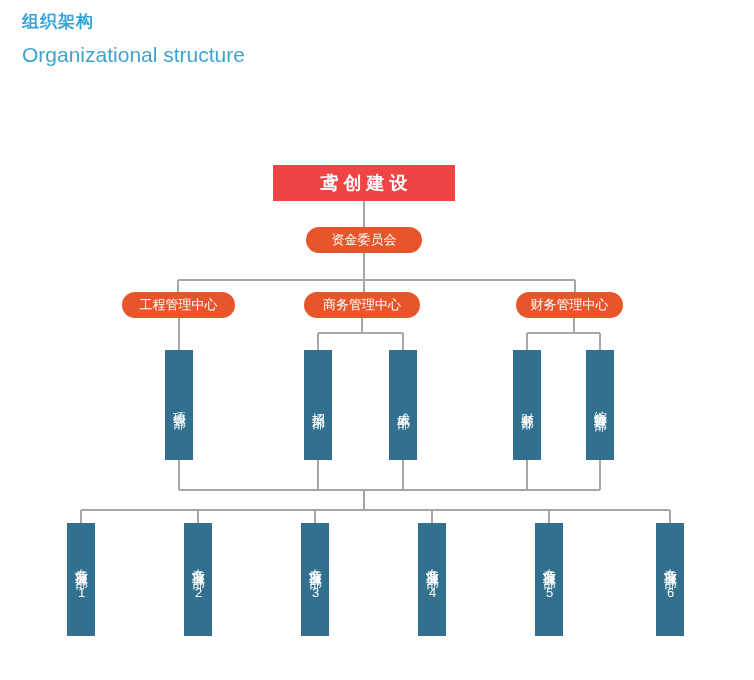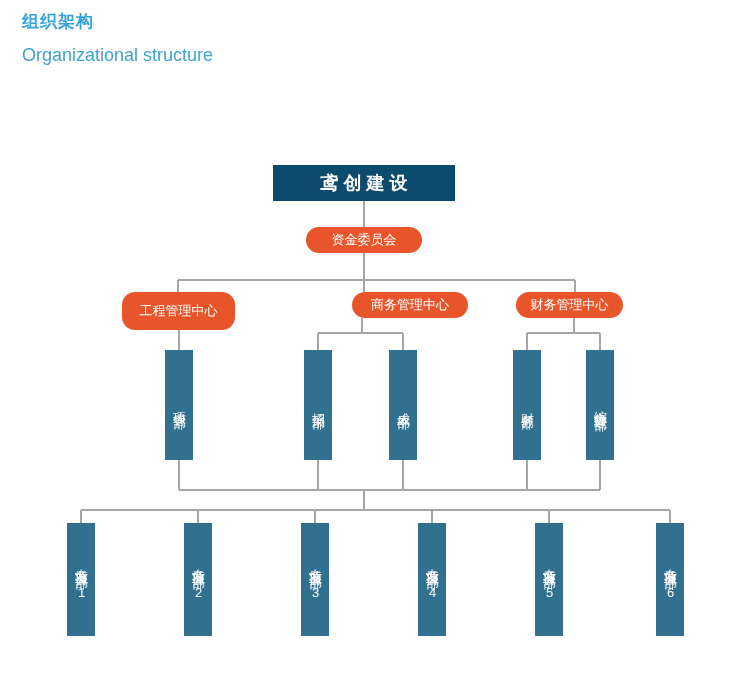--- a/index.html
+++ b/index.html
@@ -24,21 +24,21 @@
   #title-cn {
     font-size: 17px;
     font-weight: bold;
     color: #35a4da;
     letter-spacing: 1px;
     line-height: 32px;
     margin: 0;
     white-space: nowrap;
   }
   #title-en {
-    font-size: 18px;
+    font-size: 21px;
     color: #3fa3cf;
     line-height: 24px;
     margin: 5px 0 0 0;
     white-space: nowrap;
     font-weight: normal;
   }
 
   
   #chart {
     position: absolute;
@@ -61,21 +61,21 @@
     box-sizing: border-box;
     display: flex;
     align-items: center;
     justify-content: center;
     color: #ffffff;
     text-align: center;
   }
 
   
   .node-root {
-    background: #0c4a6e;
+    background: #ef4444;
     font-size: 18px;
     font-weight: bold;
     letter-spacing: 5px;
     text-indent: 5px;
   }
 
   
   .node-orange {
     background: #e9552a;
     font-size: 13px;
@@ -155,24 +155,24 @@
   </svg>
 
   <div class="node node-root" style="left:273px; top:165px; width:182px; height:36px;">
     <span>鸢创建设</span>
   </div>
 
   <div class="node node-orange" style="left:306px; top:227px; width:116px; height:26px;">
     <span>资金委员会</span>
   </div>
 
-  <div class="node node-orange" style="left:122px; top:292px; width:113px; height:38px;">
+  <div class="node node-orange" style="left:122px; top:292px; width:113px; height:26px;">
     <span>工程管理中心</span>
   </div>
-  <div class="node node-orange" style="left:304px; top:292px; width:116px; height:26px;margin-left:48px;">
+  <div class="node node-orange" style="left:304px; top:292px; width:116px; height:26px;">
     <span>商务管理中心</span>
   </div>
   <div class="node node-orange" style="left:516px; top:292px; width:107px; height:26px;">
     <span>财务管理中心</span>
   </div>
 
   <div class="node node-teal" style="left:165px; top:350px; width:28px; height:110px;">
     <span class="vtext">项管部</span>
   </div>
   <div class="node node-teal" style="left:304px; top:350px; width:28px; height:110px;">

